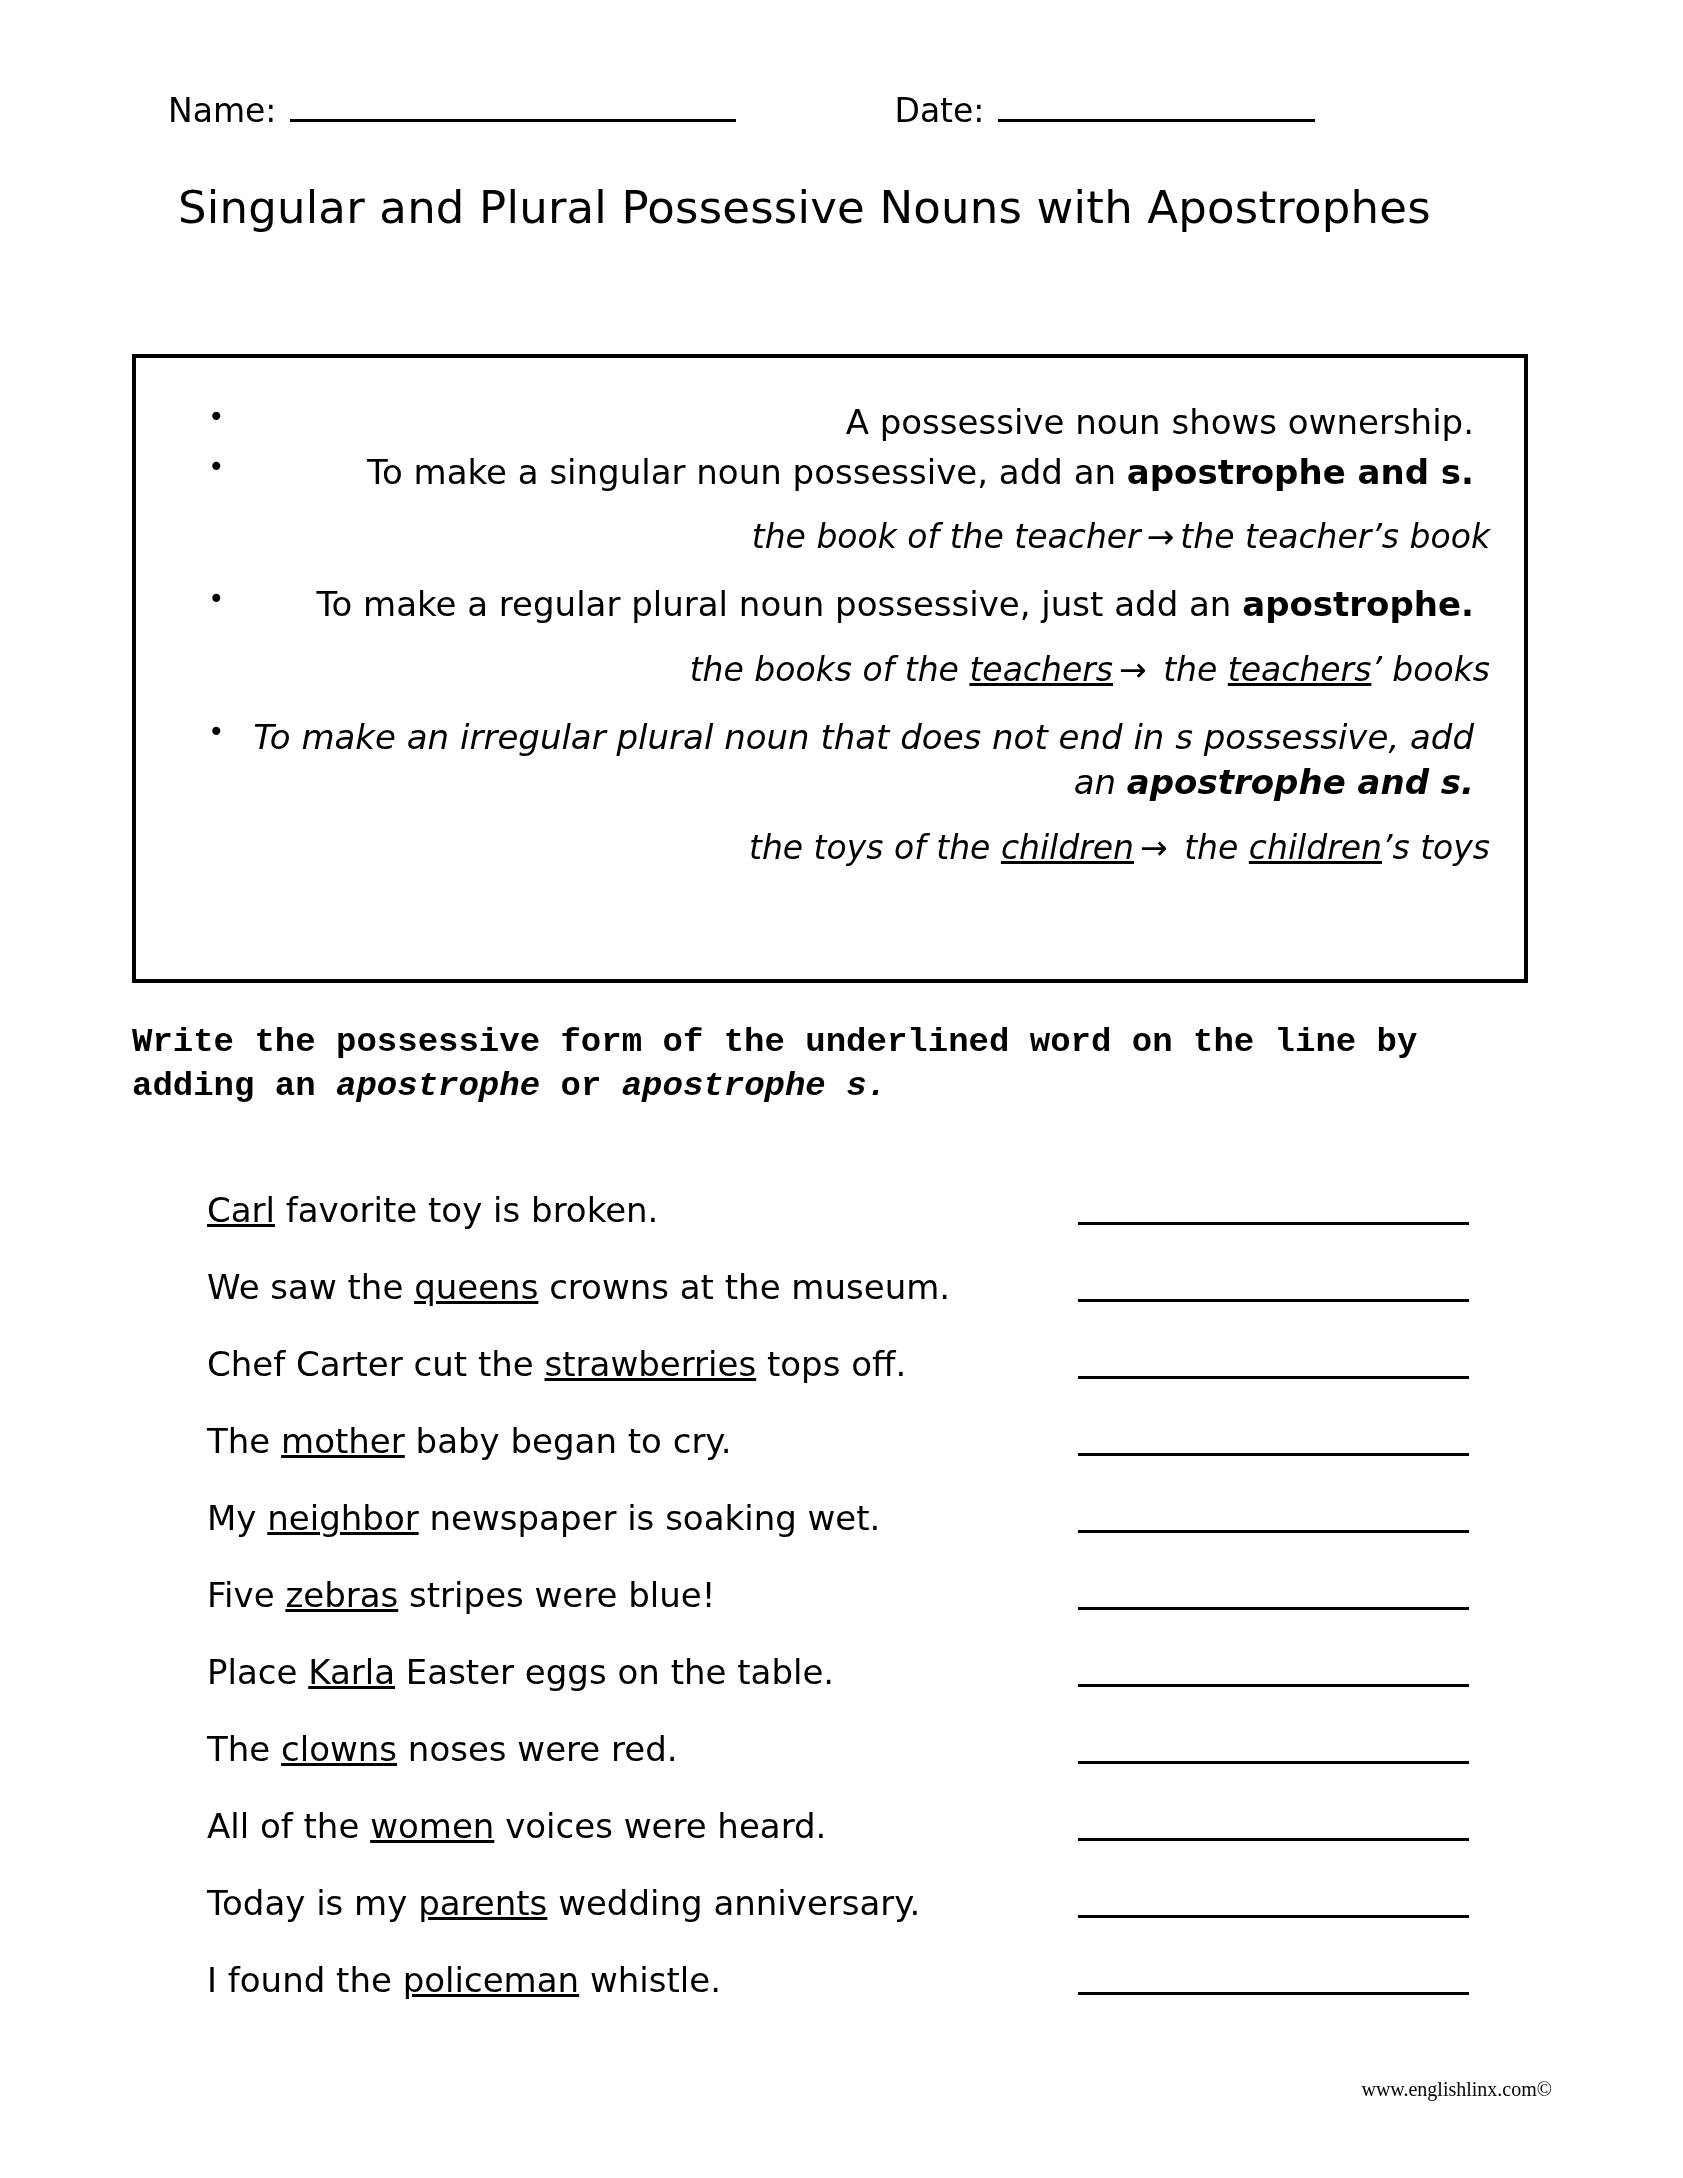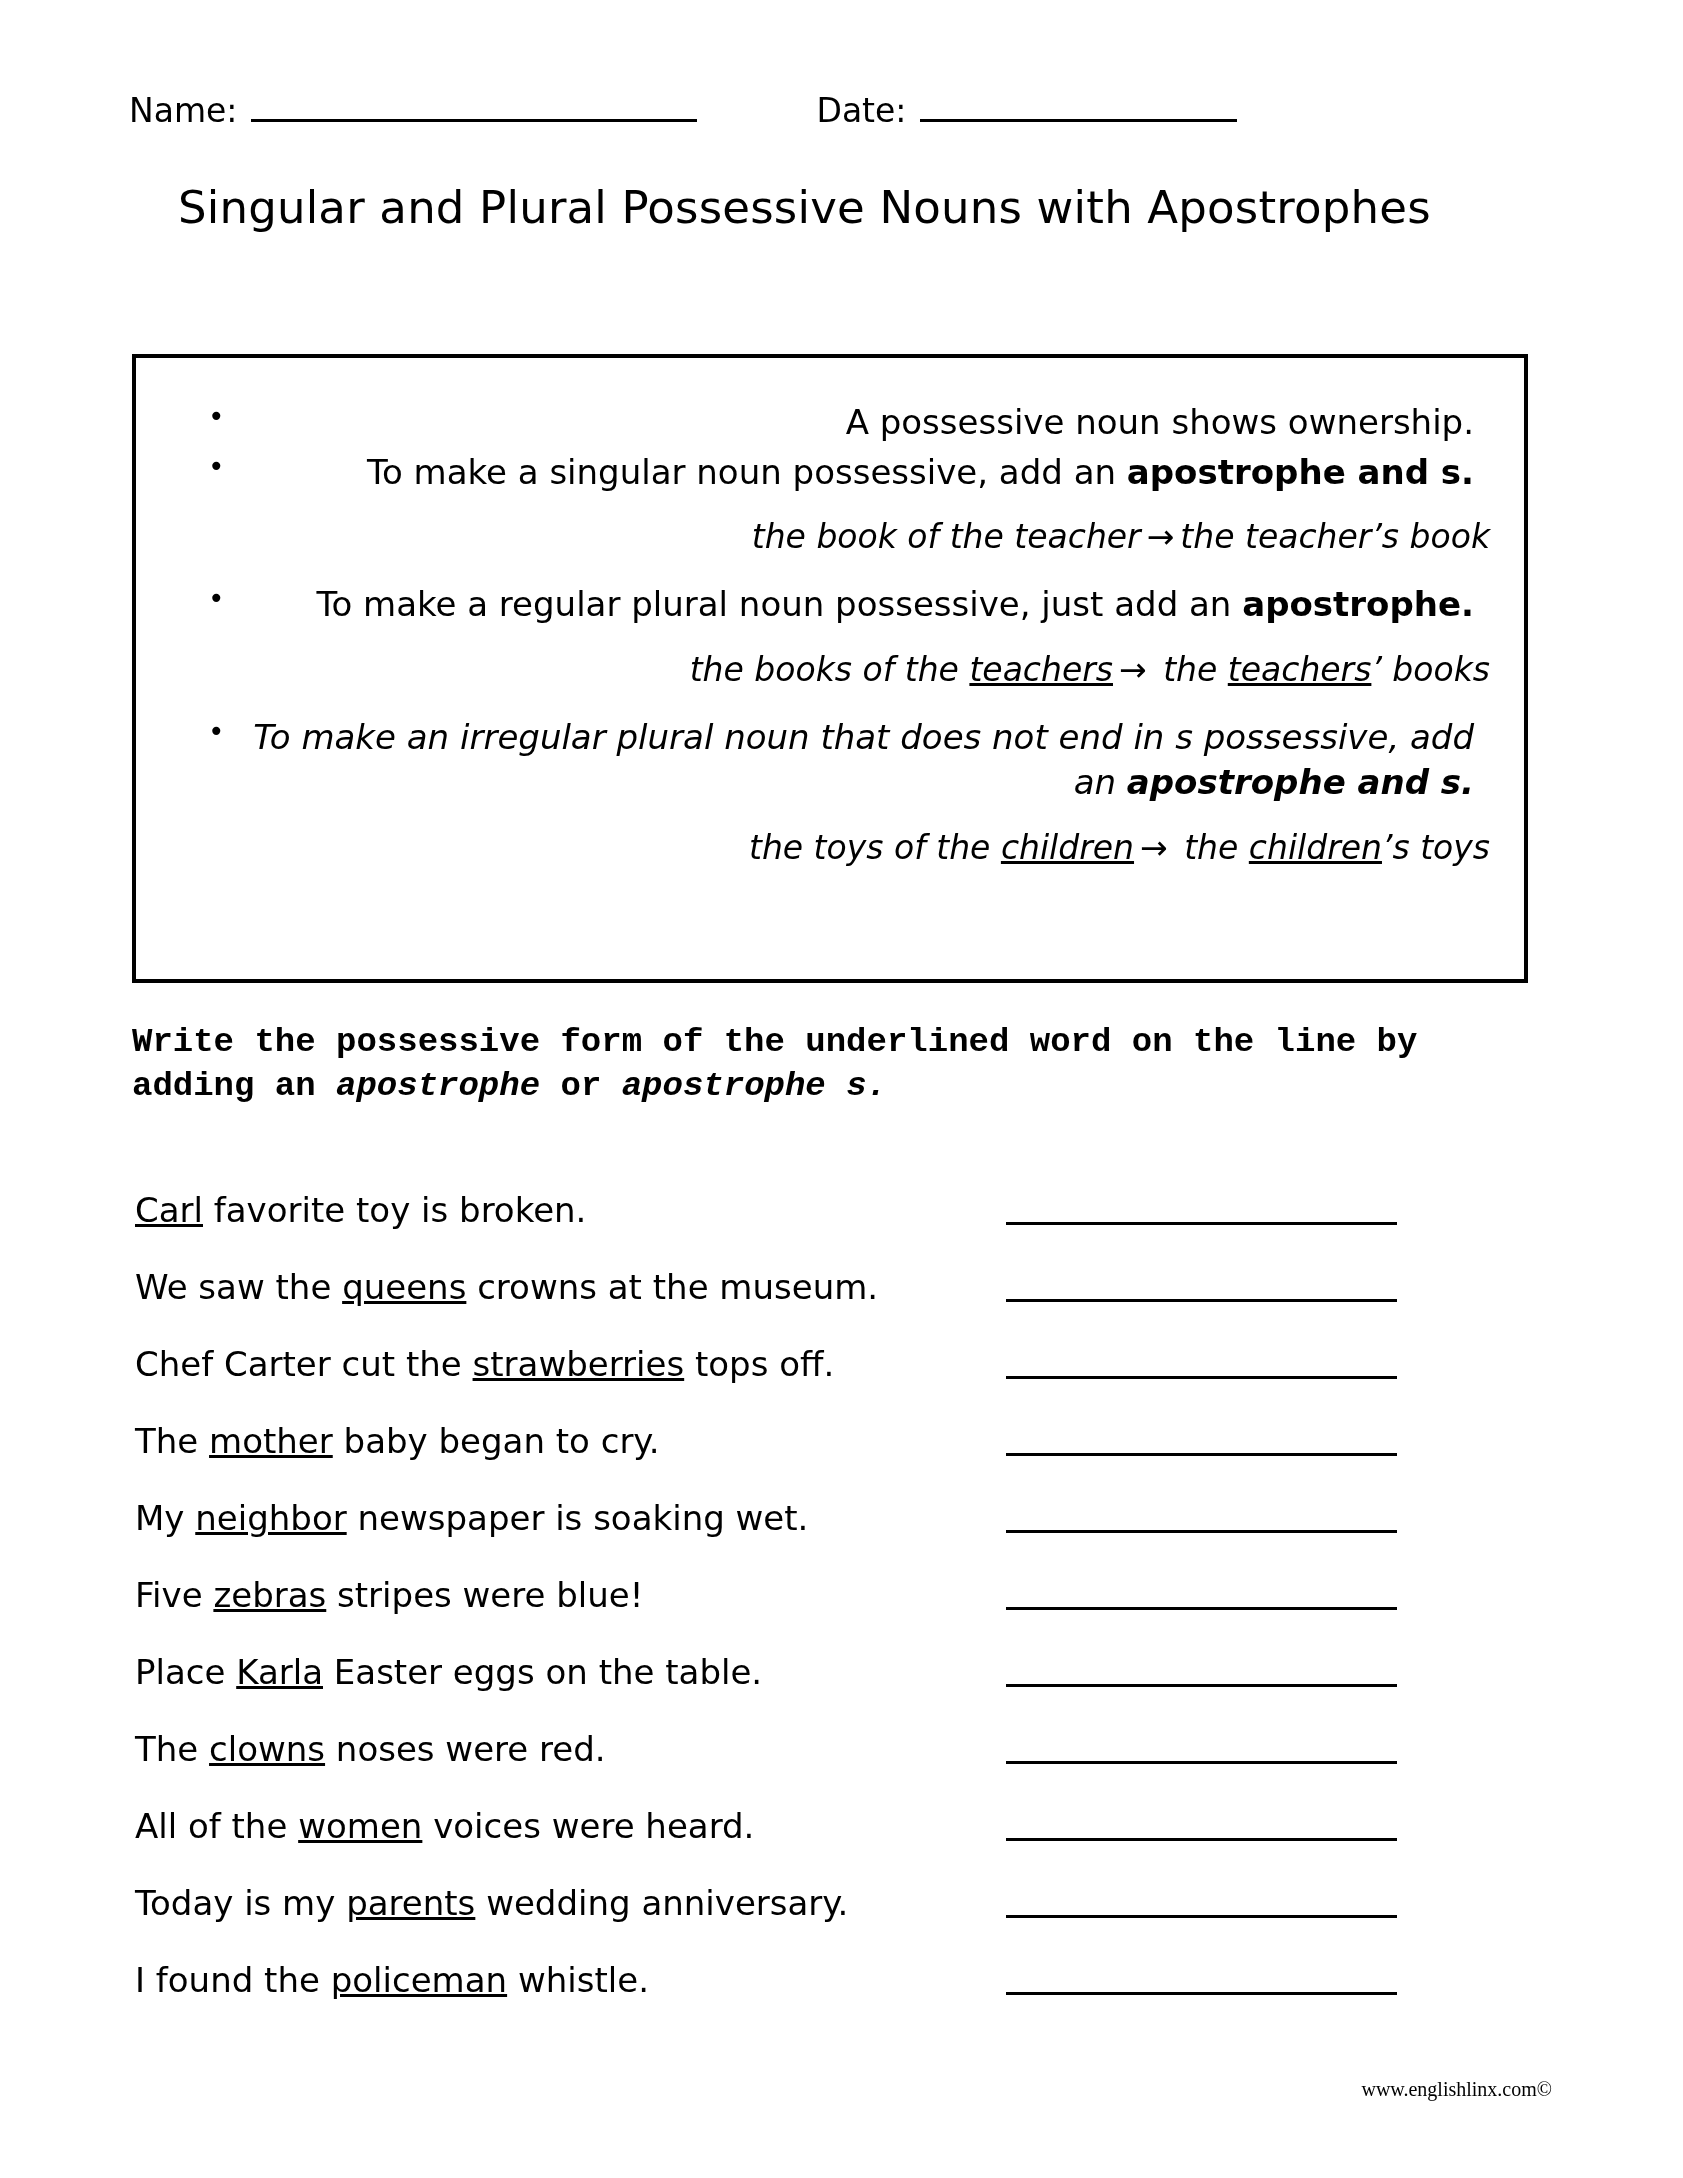--- a/index.html
+++ b/index.html
@@ -26,21 +26,21 @@
   
   .hdr {
     position: absolute;
     left: 129px;
     top: 91px;
     width: 1426px;
     display: flex;
     align-items: baseline;
     font-size: 33px;
   }
-  .hdr .lbl { white-space: nowrap; }
+  .hdr .lbl { white-space: nowrap; margin-left: 39px; }
   .hdr .rule-name {
     display: inline-block;
     width: 446px;
     border-bottom: 3px solid #000;
     margin: 0 0 0 14px;
     height: 1px;
   }
   .hdr .spacer { width: 119px; }
   .hdr .rule-date {
     display: inline-block;
@@ -122,20 +122,21 @@
   .questions {
     position: absolute;
     left: 135px;
     top: 1156px;
     width: 1406px;
   }
   .q-row {
     display: flex;
     align-items: flex-end;
     height: 77px;
+    justify-content: center;
   }
   .q-text {
     width: 871px;
     font-size: 34px;
     line-height: 1;
     padding-bottom: 6px;
   }
   .q-line {
     width: 391px;
     border-bottom: 3px solid #000;

